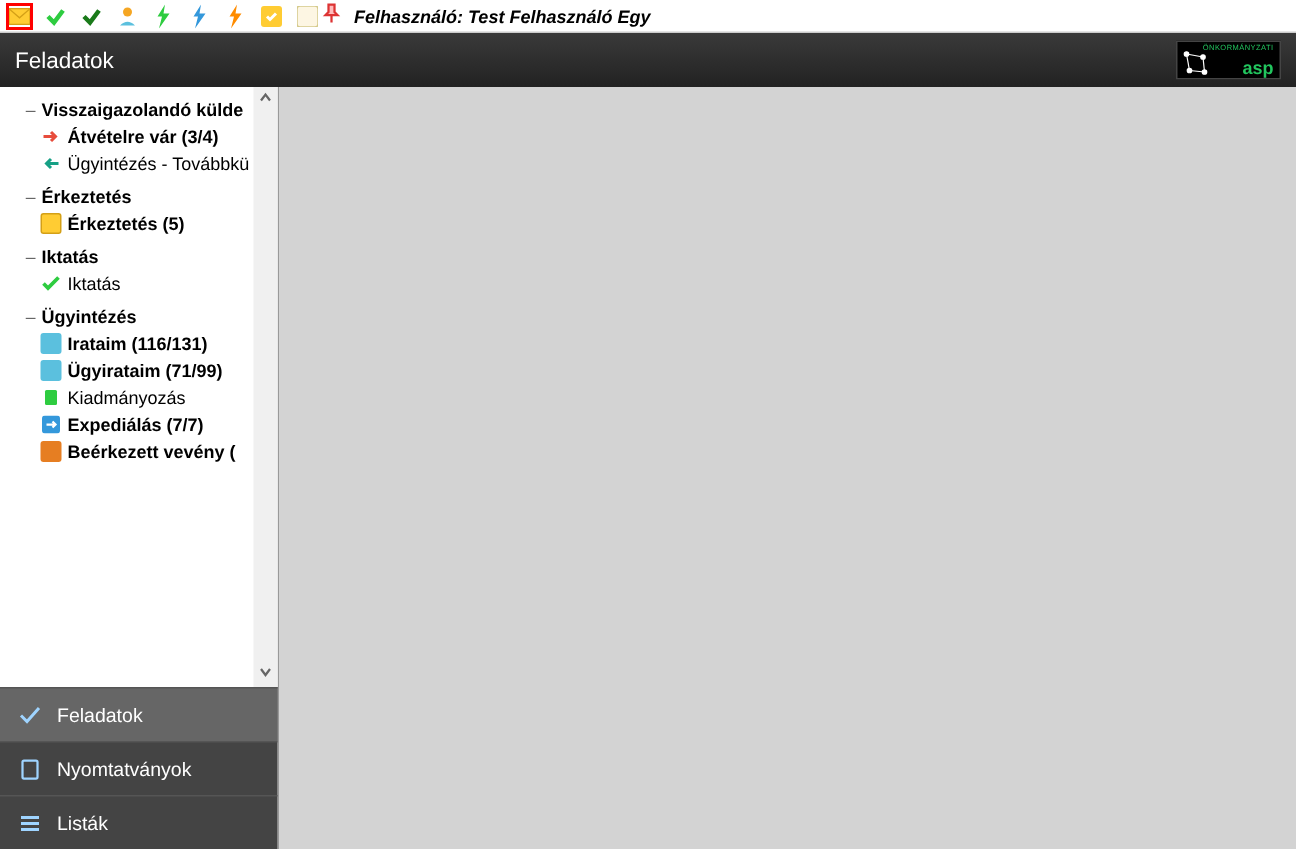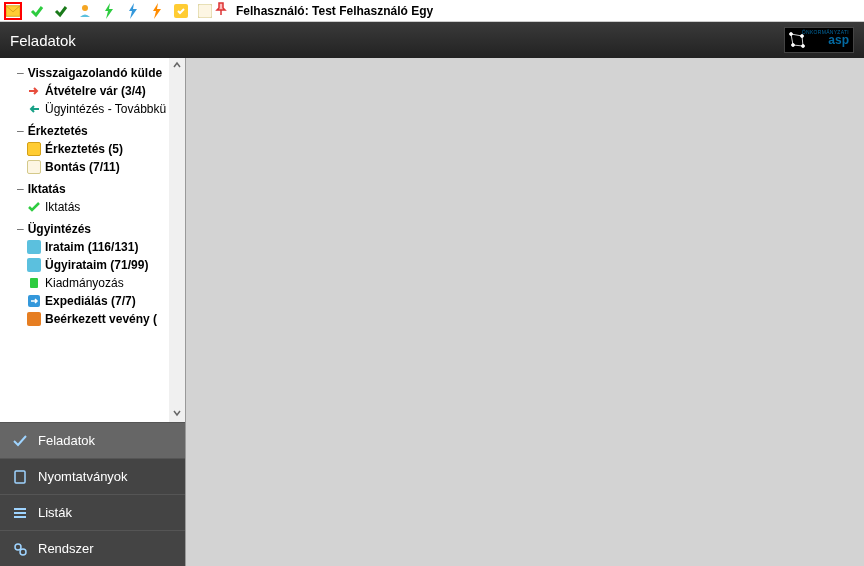--- a/index.html
+++ b/index.html
@@ -6,26 +6,26 @@
 body { font-family: Arial, sans-serif; font-size: 12px; background: #d3d3d3; width: 864px; height: 566px; overflow: hidden; }
 
 
 .top-toolbar { height: 22px; background: #fff; display: flex; align-items: center; border-bottom: 1px solid #ccc; }
 .toolbar-icons { display: flex; align-items: center; padding-left: 4px; gap: 6px; }
 .toolbar-icon { width: 18px; height: 18px; display: flex; align-items: center; justify-content: center; font-size: 14px; }
 .toolbar-icon.selected { border: 2px solid red; }
 .toolbar-title { flex: 1; text-align: center; font-weight: bold; font-size: 13px; }
 .toolbar-right { display: flex; align-items: center; gap: 8px; padding-right: 8px; font-size: 12px; }
 .toolbar-right .pin { color: #d33; font-size: 14px; }
-.toolbar-right .user { font-weight: bold; }
+.toolbar-right .user { font-weight: bold; font-style: italic; }
 
 
 .header-bar { height: 36px; background: linear-gradient(#3a3a3a, #222); display: flex; align-items: center; justify-content: space-between; padding: 0 10px; color: #fff; }
 .header-title { font-size: 15px; }
-.logo { width: 70px; height: 26px; background: #000; color: #0369a1; font-size: 12px; font-weight: bold; display: flex; align-items: center; justify-content: flex-end; padding-right: 4px; border: 1px solid #444; position: relative; }
+.logo { width: 70px; height: 26px; background: #000; color: #22c55e; font-size: 12px; font-weight: bold; display: flex; align-items: flex-end; justify-content: flex-end; padding-right: 4px; border: 1px solid #444; position: relative; }
 .logo svg { position: absolute; left: 2px; }
 .logo-sub { position: absolute; top: 1px; right: 4px; font-size: 5px; font-weight: normal; letter-spacing: 0.3px; }
 
 
 .main { display: flex; height: calc(566px - 22px - 36px); }
 .sidebar { width: 186px; background: #fff; display: flex; flex-direction: column; border-right: 1px solid #999; }
 .tree-container { flex: 1; overflow: hidden; position: relative; background: #fff; padding: 4px 0; }
 .tree-scroll { position: absolute; right: 0; top: 0; width: 16px; height: 100%; background: #f0f0f0; display: flex; flex-direction: column; align-items: center; justify-content: space-between; padding: 2px 0; }
 .tree-scroll .arrow { color: #666; font-size: 10px; }
 
@@ -164,24 +164,20 @@
           <span>Ügyintézés - Továbbkü</span>
         </div>
       </div>
 
       <div class="tree-section">
         <div class="tree-section-header">Érkeztetés</div>
         <div class="tree-item bold">
           <span class="ico box14 bg-yellow"></span>
           <span>Érkeztetés (5)</span>
         </div>
-        <div class="tree-item bold">
-          <span class="ico box14 bg-cream"></span>
-          <span>Bontás (7/11)</span>
-        </div>
       </div>
 
 
       <div class="tree-section">
         <div class="tree-section-header">Iktatás</div>
         <div class="tree-item">
           <span class="ico">
               <svg width="12" height="12" viewBox="0 0 12 12">
                 <path d="M1 6 L4 9 L11 2" stroke="#2ecc40" stroke-width="2.5" fill="none"></path>
               </svg>
@@ -255,26 +251,17 @@
             <svg width="16" height="16" viewBox="0 0 16 16">
               <g stroke="#9fd4ff" stroke-width="2">
                 <line x1="2" y1="4" x2="14" y2="4"></line>
                 <line x1="2" y1="8" x2="14" y2="8"></line>
                 <line x1="2" y1="12" x2="14" y2="12"></line>
               </g>
             </svg>
           </span>
         <span>Listák</span>
       </div>
-      <div class="nav-item">
-        <span class="nav-icon">
-            <svg width="16" height="16" viewBox="0 0 16 16">
-              <circle cx="6" cy="6" r="3" stroke="#9fd4ff" stroke-width="1.5" fill="none"></circle>
-              <circle cx="11" cy="11" r="3" stroke="#9fd4ff" stroke-width="1.5" fill="none"></circle>
-            </svg>
-          </span>
-        <span>Rendszer</span>
-      </div>
     </div>
   </div>
 
   <div class="content"></div>
 </div>
 
 </body></html>

